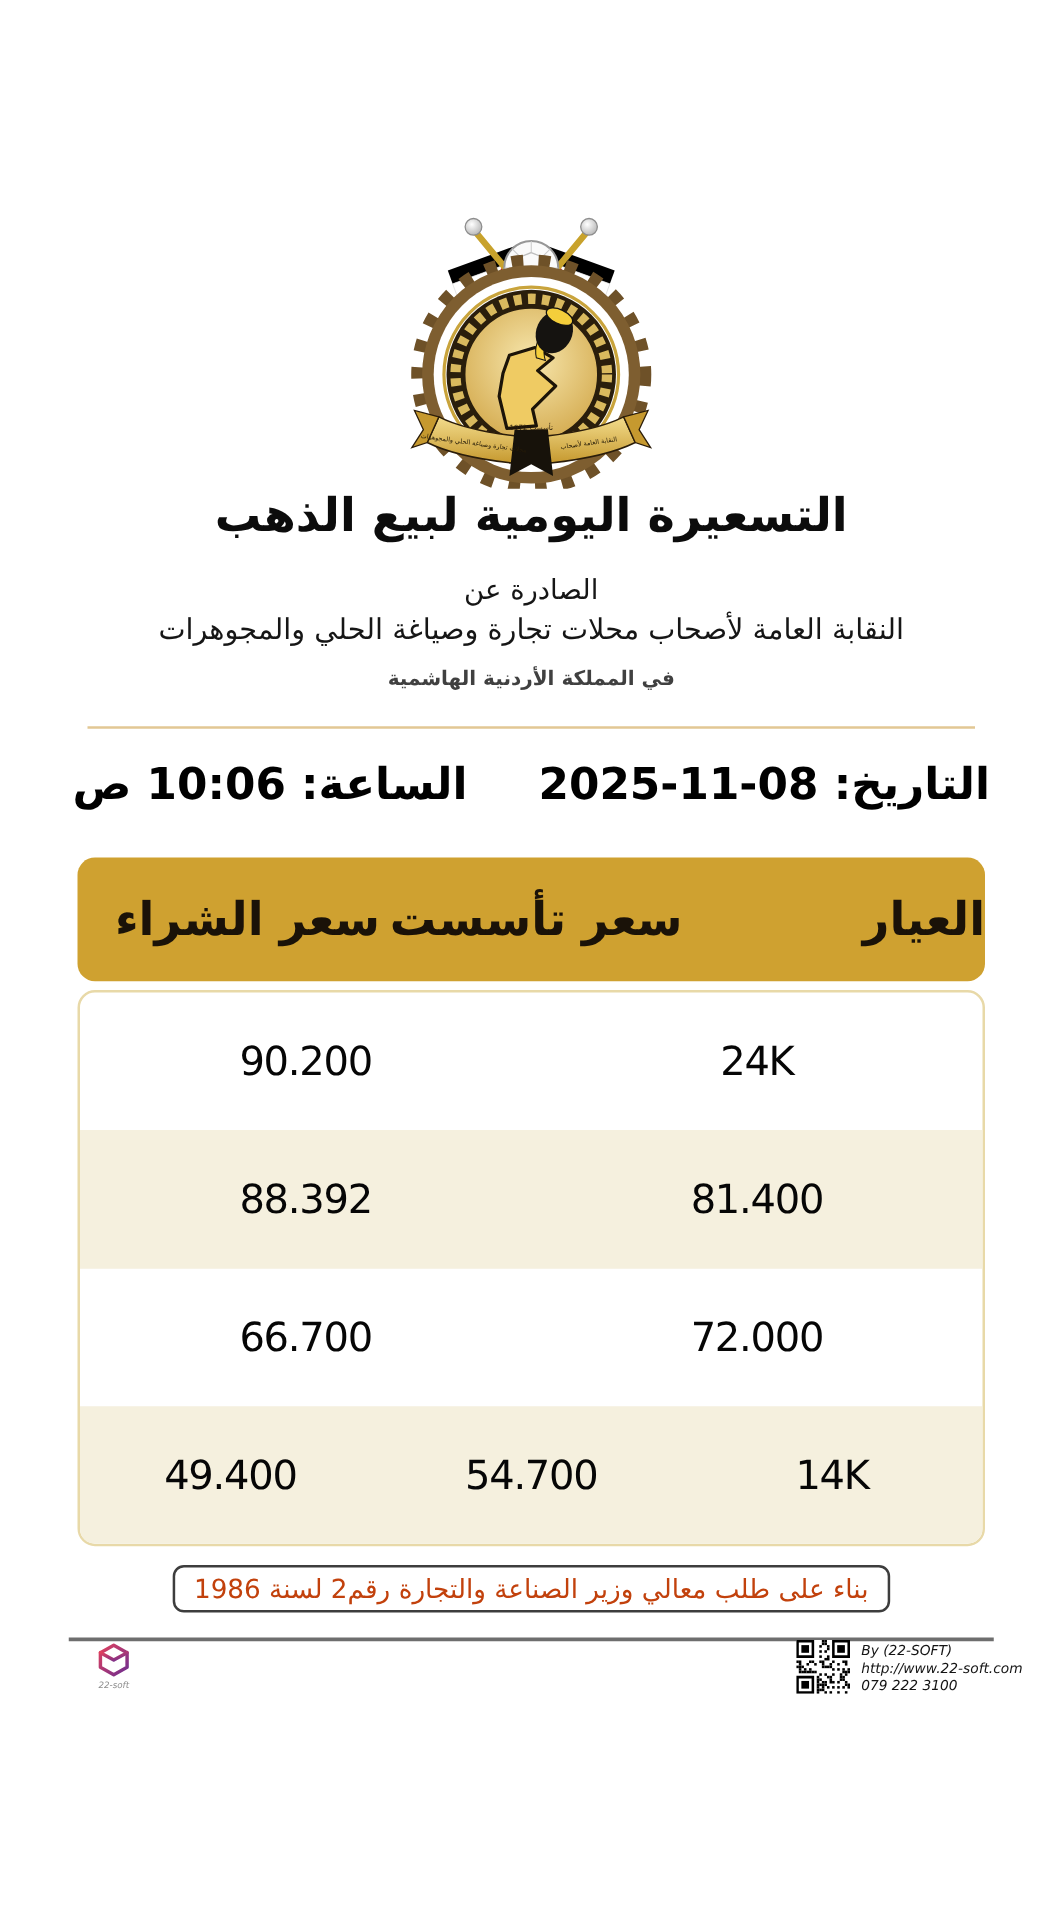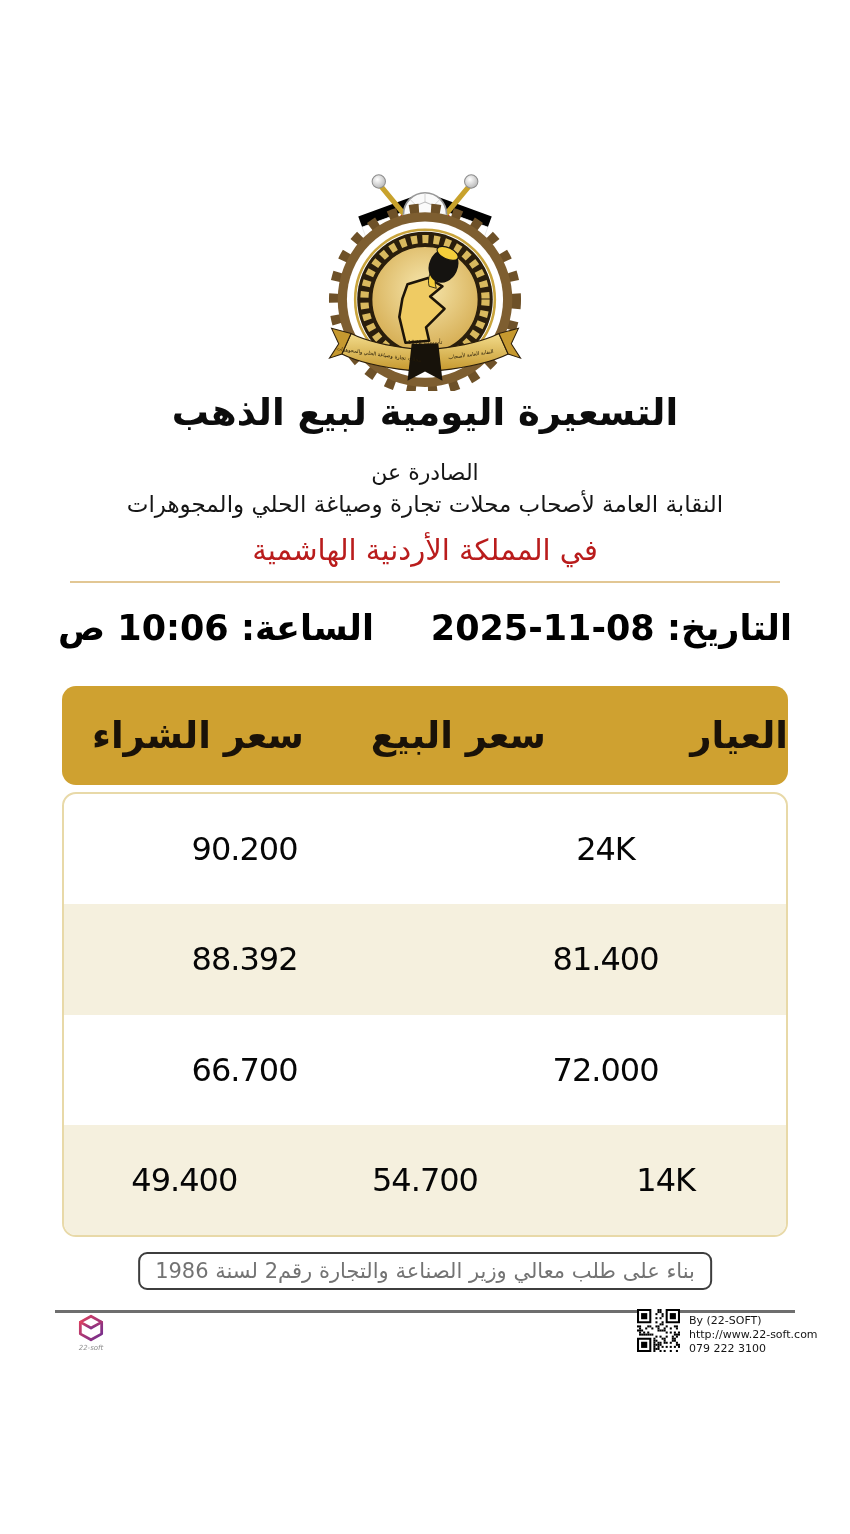--- a/index.html
+++ b/index.html
@@ -7,48 +7,48 @@
   .page{position:relative;width:850px;height:1534px;margin:0 auto;background:#ffffff;overflow:hidden;border-radius:18px;}
   .abs-center{position:absolute;left:0;right:0;text-align:center;}
 
   
   .emblem{position:absolute;top:163px;left:50%;transform:translateX(-50%);width:200px;height:228px;}
 
   
   .title{top:391px;font-size:37px;font-weight:700;color:#0c0c0c;}
   .issued{top:460px;font-size:22px;color:#161616;}
   .org{top:491px;font-size:23px;color:#161616;}
-  .country{top:533px;font-size:29px;font-weight:400;color:#b91c1c;}
+  .country{top:533px;font-size:16px;font-weight:700;color:#404040;}
   .gold-line{position:absolute;top:581px;left:70px;right:70px;height:2px;background:#E2C794;}
 
   
   .datetime{position:absolute;top:608px;left:58px;right:58px;display:flex;justify-content:space-between;
             font-size:35px;font-weight:700;color:#000;}
   .dt-chunk{white-space:nowrap;}
 
   
   .table-head{position:absolute;top:686px;left:62px;right:62px;height:99px;background:#CFA130;
               border-radius:14px;display:flex;align-items:center;}
   .table-head .cell{flex:1;text-align:right;font-size:37px;font-weight:700;color:#1a1208;}
   .table-body{position:absolute;top:792px;left:62px;right:62px;height:441px;background:#fff;
               border:2px solid #E8D9A8;border-radius:14px;overflow:hidden;display:flex;flex-direction:column;}
   .trow{flex:1;display:flex;align-items:center;}
   .trow.alt{background:#F5F0DE;}
   .trow .cell{flex:1;text-align:center;font-size:32px;font-weight:400;color:#060606;letter-spacing:-1px;}
 
   
   .note-box{position:absolute;top:1252px;left:50%;transform:translateX(-50%);border:2px solid #3d3d3d;
-            border-radius:9px;padding:5px 15px;font-size:21px;color:#737373;white-space:nowrap;}
+            border-radius:9px;padding:5px 15px;font-size:21px;color:#c2410c;white-space:nowrap;}
 
   
   .footer-line{position:absolute;top:1310px;left:55px;right:55px;height:3px;background:#6e6e6e;}
   .brand{position:absolute;left:68px;top:1313px;width:46px;text-align:center;}
   .brand svg{display:block;margin:0 auto;}
   .brand-label{font-size:7px;color:#8d8d8d;margin-top:1px;font-style:italic;}
-  .qr-wrap{position:absolute;left:637px;top:1306px;display:flex;gap:9px;align-items:center;}
+  .qr-wrap{position:absolute;left:637px;top:1306px;display:flex;gap:9px;align-items:flex-end;font-style:italic;}
   .qr{width:43px;height:43px;}
   .contact{font-size:11px;color:#141414;line-height:1.25;padding-top:8px;white-space:nowrap;}
 </style>
 </head>
 <body>
 
 <div class="page">
 
   <div class="emblem">
     <svg width="200" height="228" viewBox="0 0 190 222">
@@ -156,21 +156,21 @@
       <span>08-11-2025</span>
     </span>
     <span class="dt-chunk">
       <span>الساعة:</span>
       <span>10:06 ص</span>
     </span>
   </div>
 
   <div class="table-head" dir="rtl">
     <div class="cell">العيار</div>
-    <div class="cell">سعر البيع</div>
+    <div class="cell">سعر تأسست</div>
     <div class="cell">سعر الشراء</div>
   </div>
 
   <div class="table-body">
     <div class="trow" dir="rtl">
       <div class="cell">24K</div>
       <div class="cell">90.200</div>
     </div>
     <div class="trow alt" dir="rtl">
       <div class="cell">81.400</div>

